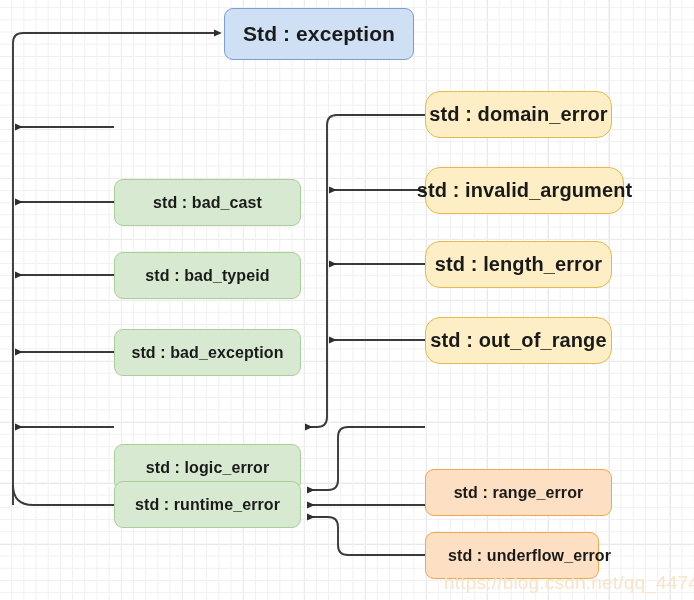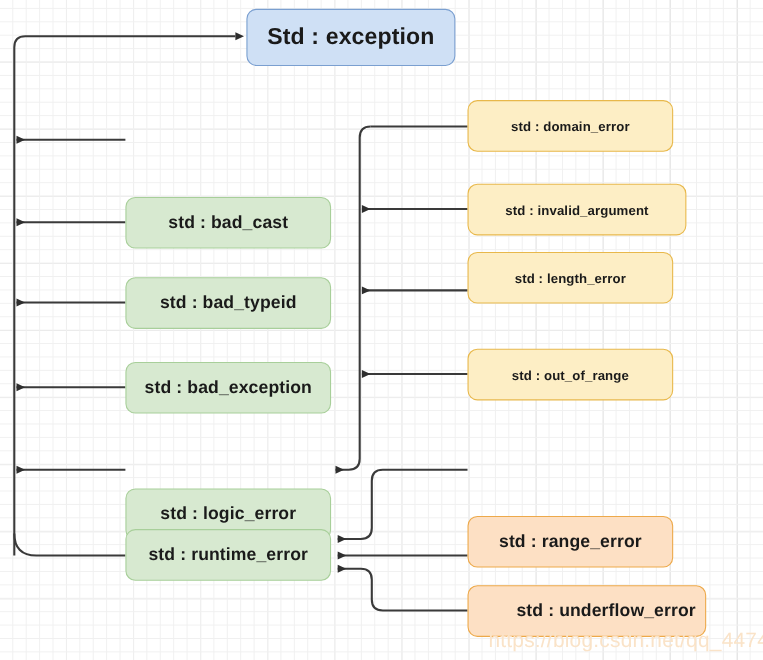--- a/index.html
+++ b/index.html
@@ -55,21 +55,22 @@
     font-size: 21px;
   }
   .node-green {
     background: #d7e9d0;
     border-color: #a8cf9a;
     font-size: 16px;
   }
   .node-orange {
     background: #fdeec5;
     border-color: #e8b84b;
-    font-size: 12px;
+    font-size: 20px;
+    border-radius: 15px;
   }
   .node-orange2 {
     background: #fde0c4;
     border-color: #eda94a;
     font-size: 16px;
   }
   .watermark {
     position: absolute;
     left: 444px;
     top: 572px;
@@ -141,28 +142,28 @@
   <div class="node node-green" style="left:114px; top:481px; width:187px; height:47px;">
     <span>std : runtime_error</span>
   </div>
 
   <div class="node node-orange" style="left:425px; top:91px; width:187px; height:47px;">
     <span>std : domain_error</span>
   </div>
   <div class="node node-orange" style="left:425px; top:167px; width:199px; height:47px;">
     <span>std : invalid_argument</span>
   </div>
-  <div class="node node-orange" style="left:425px; top:229px; width:187px; height:47px;">
+  <div class="node node-orange" style="left:425px; top:241px; width:187px; height:47px;">
     <span>std : length_error</span>
   </div>
   <div class="node node-orange" style="left:425px; top:317px; width:187px; height:47px;">
     <span>std : out_of_range</span>
   </div>
   <div class="node node-orange2" style="left:425px; top:469px; width:187px; height:47px;">
     <span>std : range_error</span>
   </div>
-  <div class="node node-orange2" style="left:425px; top:532px; width:217px; height:47px;padding-left:35px;">
+  <div class="node node-orange2" style="left:425px; top:532px; width:174px; height:47px;padding-left:35px;">
     <span>std : underflow_error</span>
   </div>
 
   <div class="watermark">https://blog.csdn.net/qq_44745063</div>
 
 </div>
 
 </body></html>

